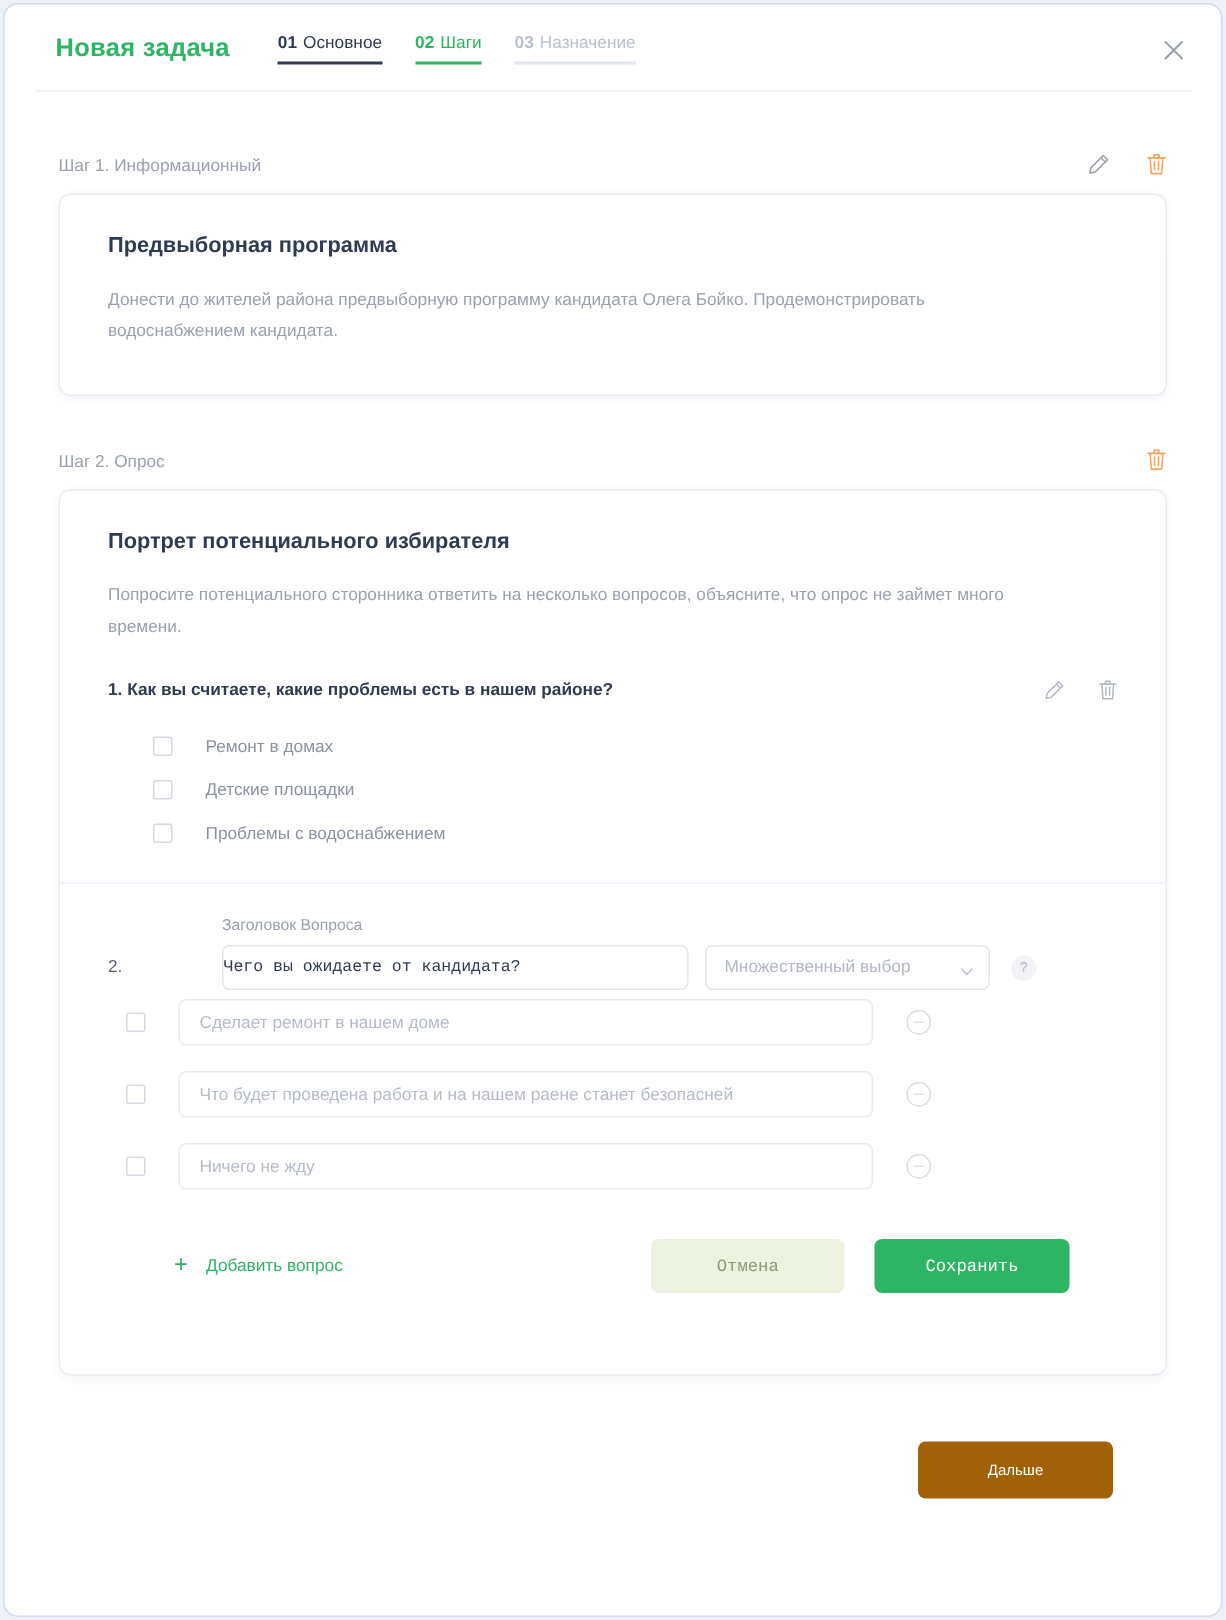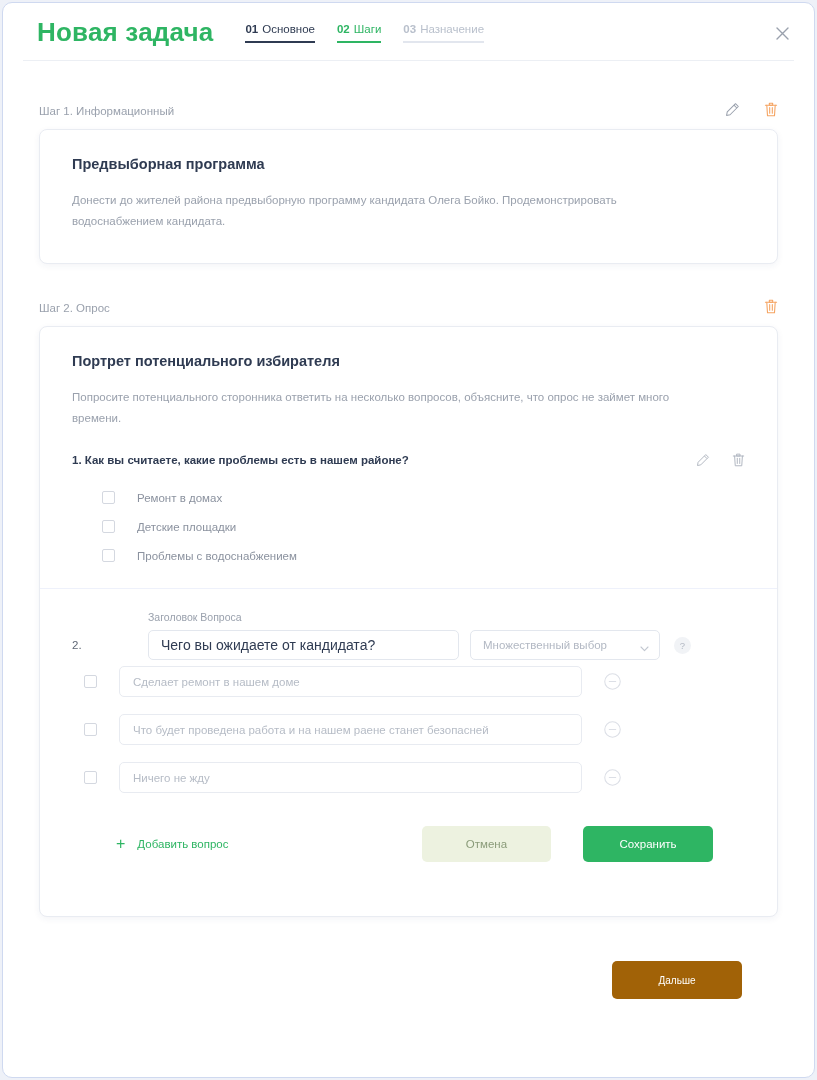--- a/index.html
+++ b/index.html
@@ -24,21 +24,21 @@
 
   
   .header {
     position: relative;
     height: 58px;
     display: flex;
     align-items: center;
     padding: 0 22px 0 34px;
   }
   .title {
-    font-size: 26px;
+    font-size: 17px;
     font-weight: bold;
     color: #2eb563;
     letter-spacing: .2px;
     white-space: nowrap;
   }
   .tabs {
     display: flex;
     align-items: flex-start;
     margin-left: 32px;
     gap: 22px;
@@ -179,24 +179,24 @@
   }
   .ed-num {
     width: 76px;
     font-size: 11.5px;
     color: #5f6775;
   }
   .ed-input {
     width: 311px; height: 30px;
     border: 1px solid #e3e7ee;
     border-radius: 5px;
-    padding: 0 12px;
-    font-size: 14px;
+    padding: 0 0;
+    font-size: 11px;
     color: #2f3b52;
-    font-family: Liberation Sans, sans-serif;
+    font-family: Liberation Mono, monospace;
     background: #fff;
     outline: none;
   }
   .ed-select {
     position: relative;
     margin-left: 11px;
     width: 190px; height: 30px;
     border: 1px solid #e3e7ee;
     border-radius: 5px;
     display: flex;
@@ -259,21 +259,21 @@
     display: flex;
     align-items: center;
     gap: 12px;
     color: #2eb563;
     font-size: 11.5px;
     cursor: pointer;
     padding-left: 12px;
   }
   .add-q .plus { font-size: 16px; line-height: 1; font-weight: 300; }
 
-  .btns { margin-left: auto; display: flex; gap: 32px; }
+  .btns { margin-left: auto; display: flex; gap: 20px; font-family: Liberation Mono, monospace; }
   .btn {
     height: 36px;
     border-radius: 5px;
     font-size: 11.5px;
     display: flex;
     align-items: center;
     justify-content: center;
     cursor: pointer;
     border: none;
     font-family: inherit;

